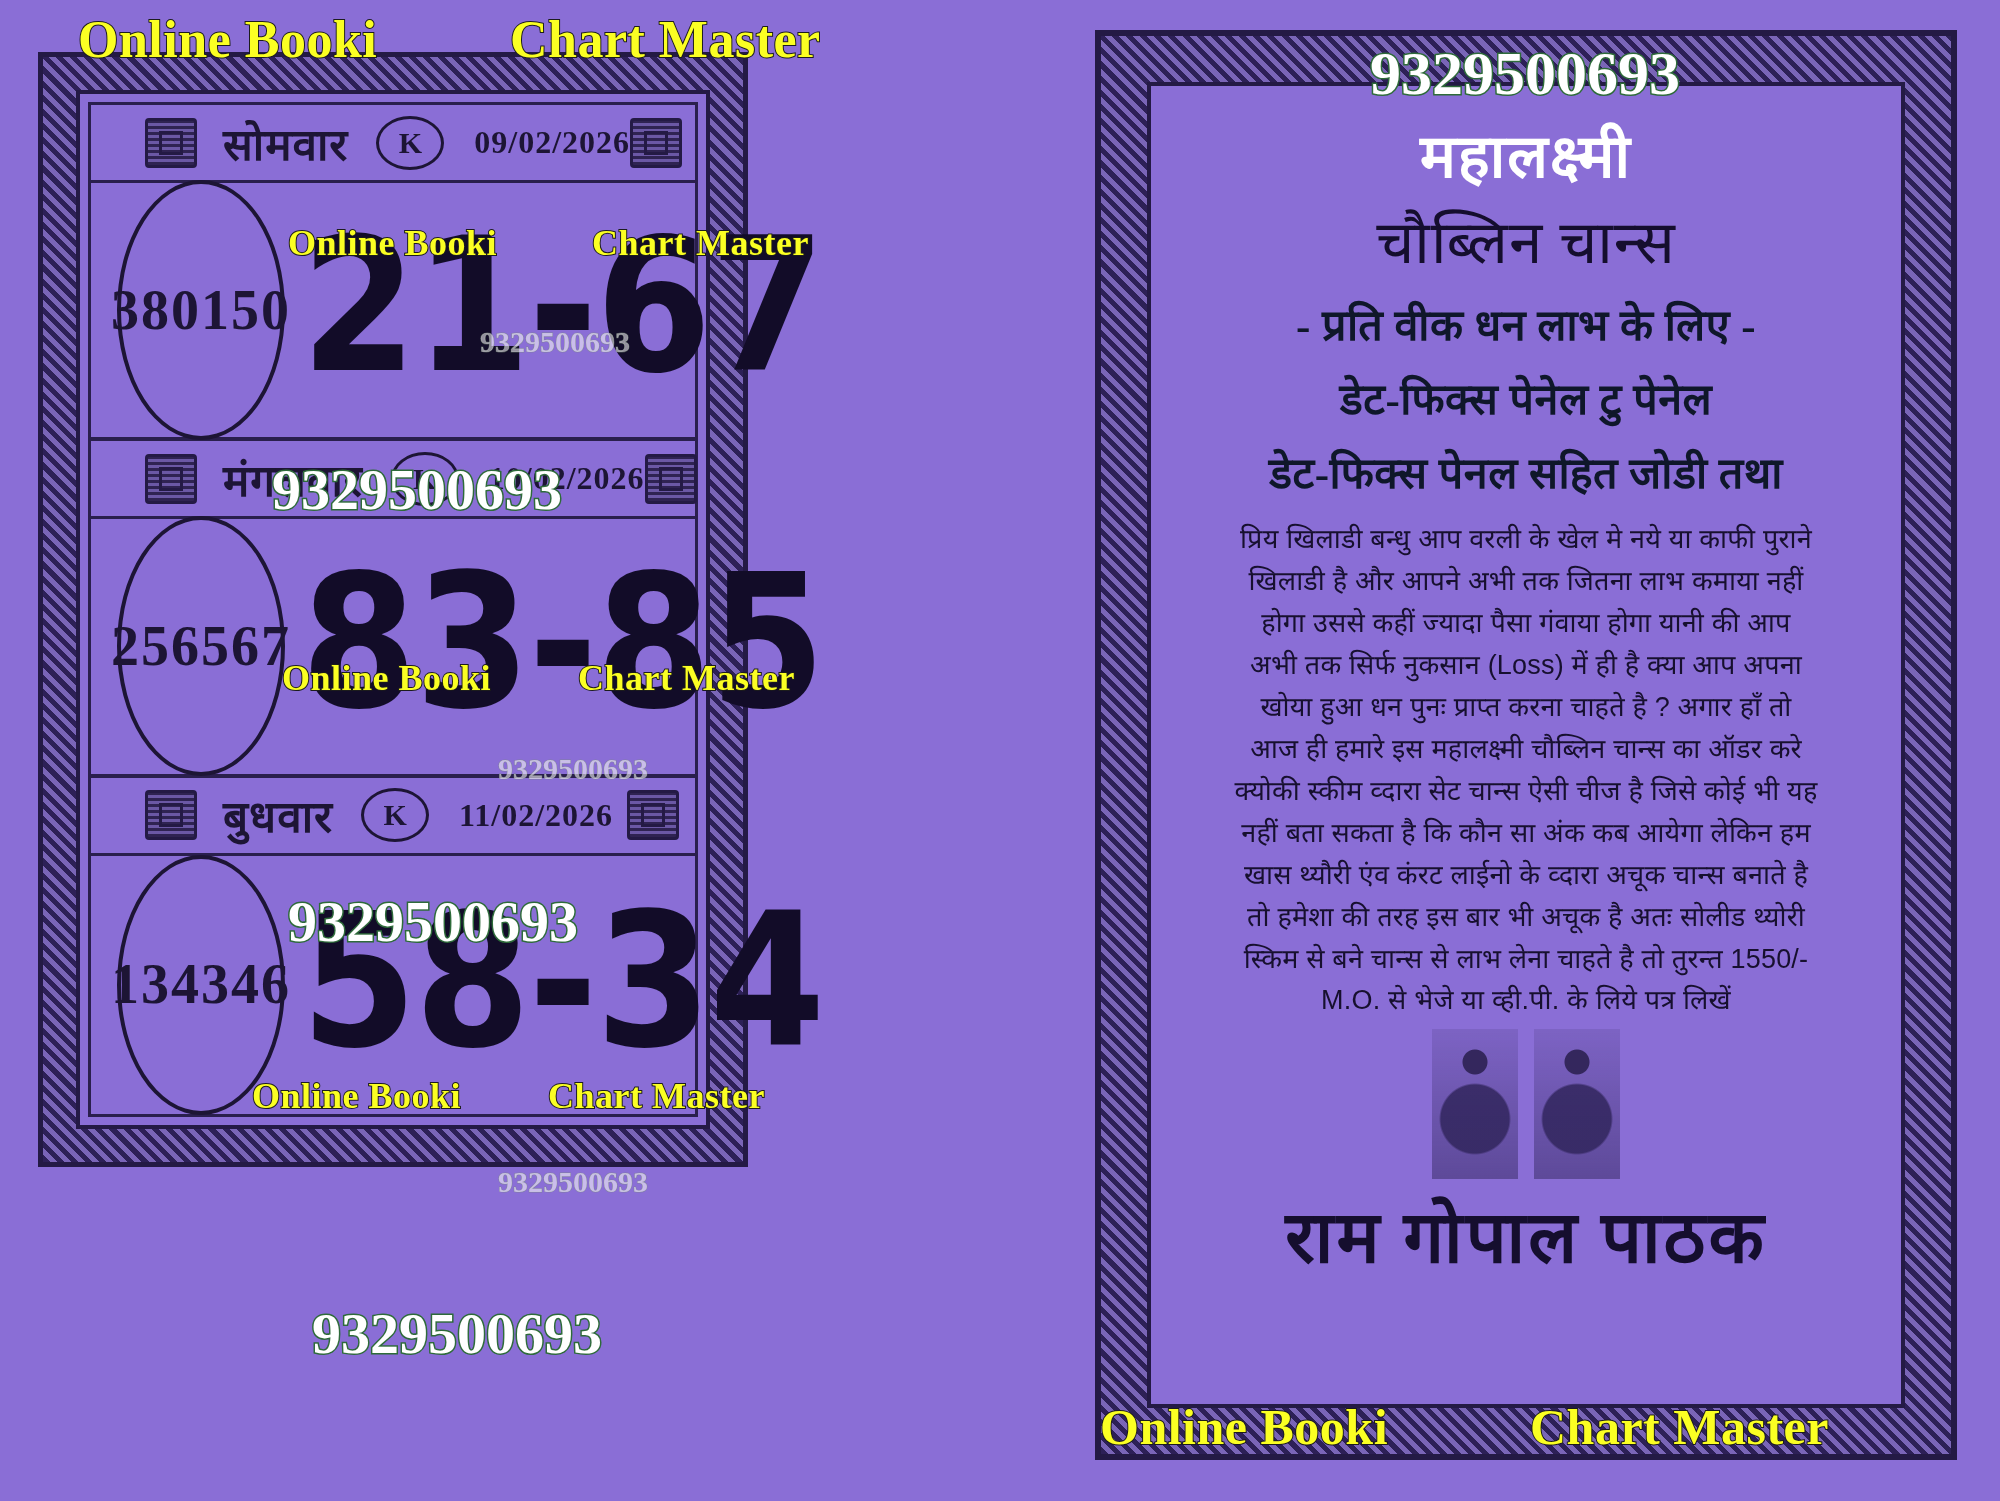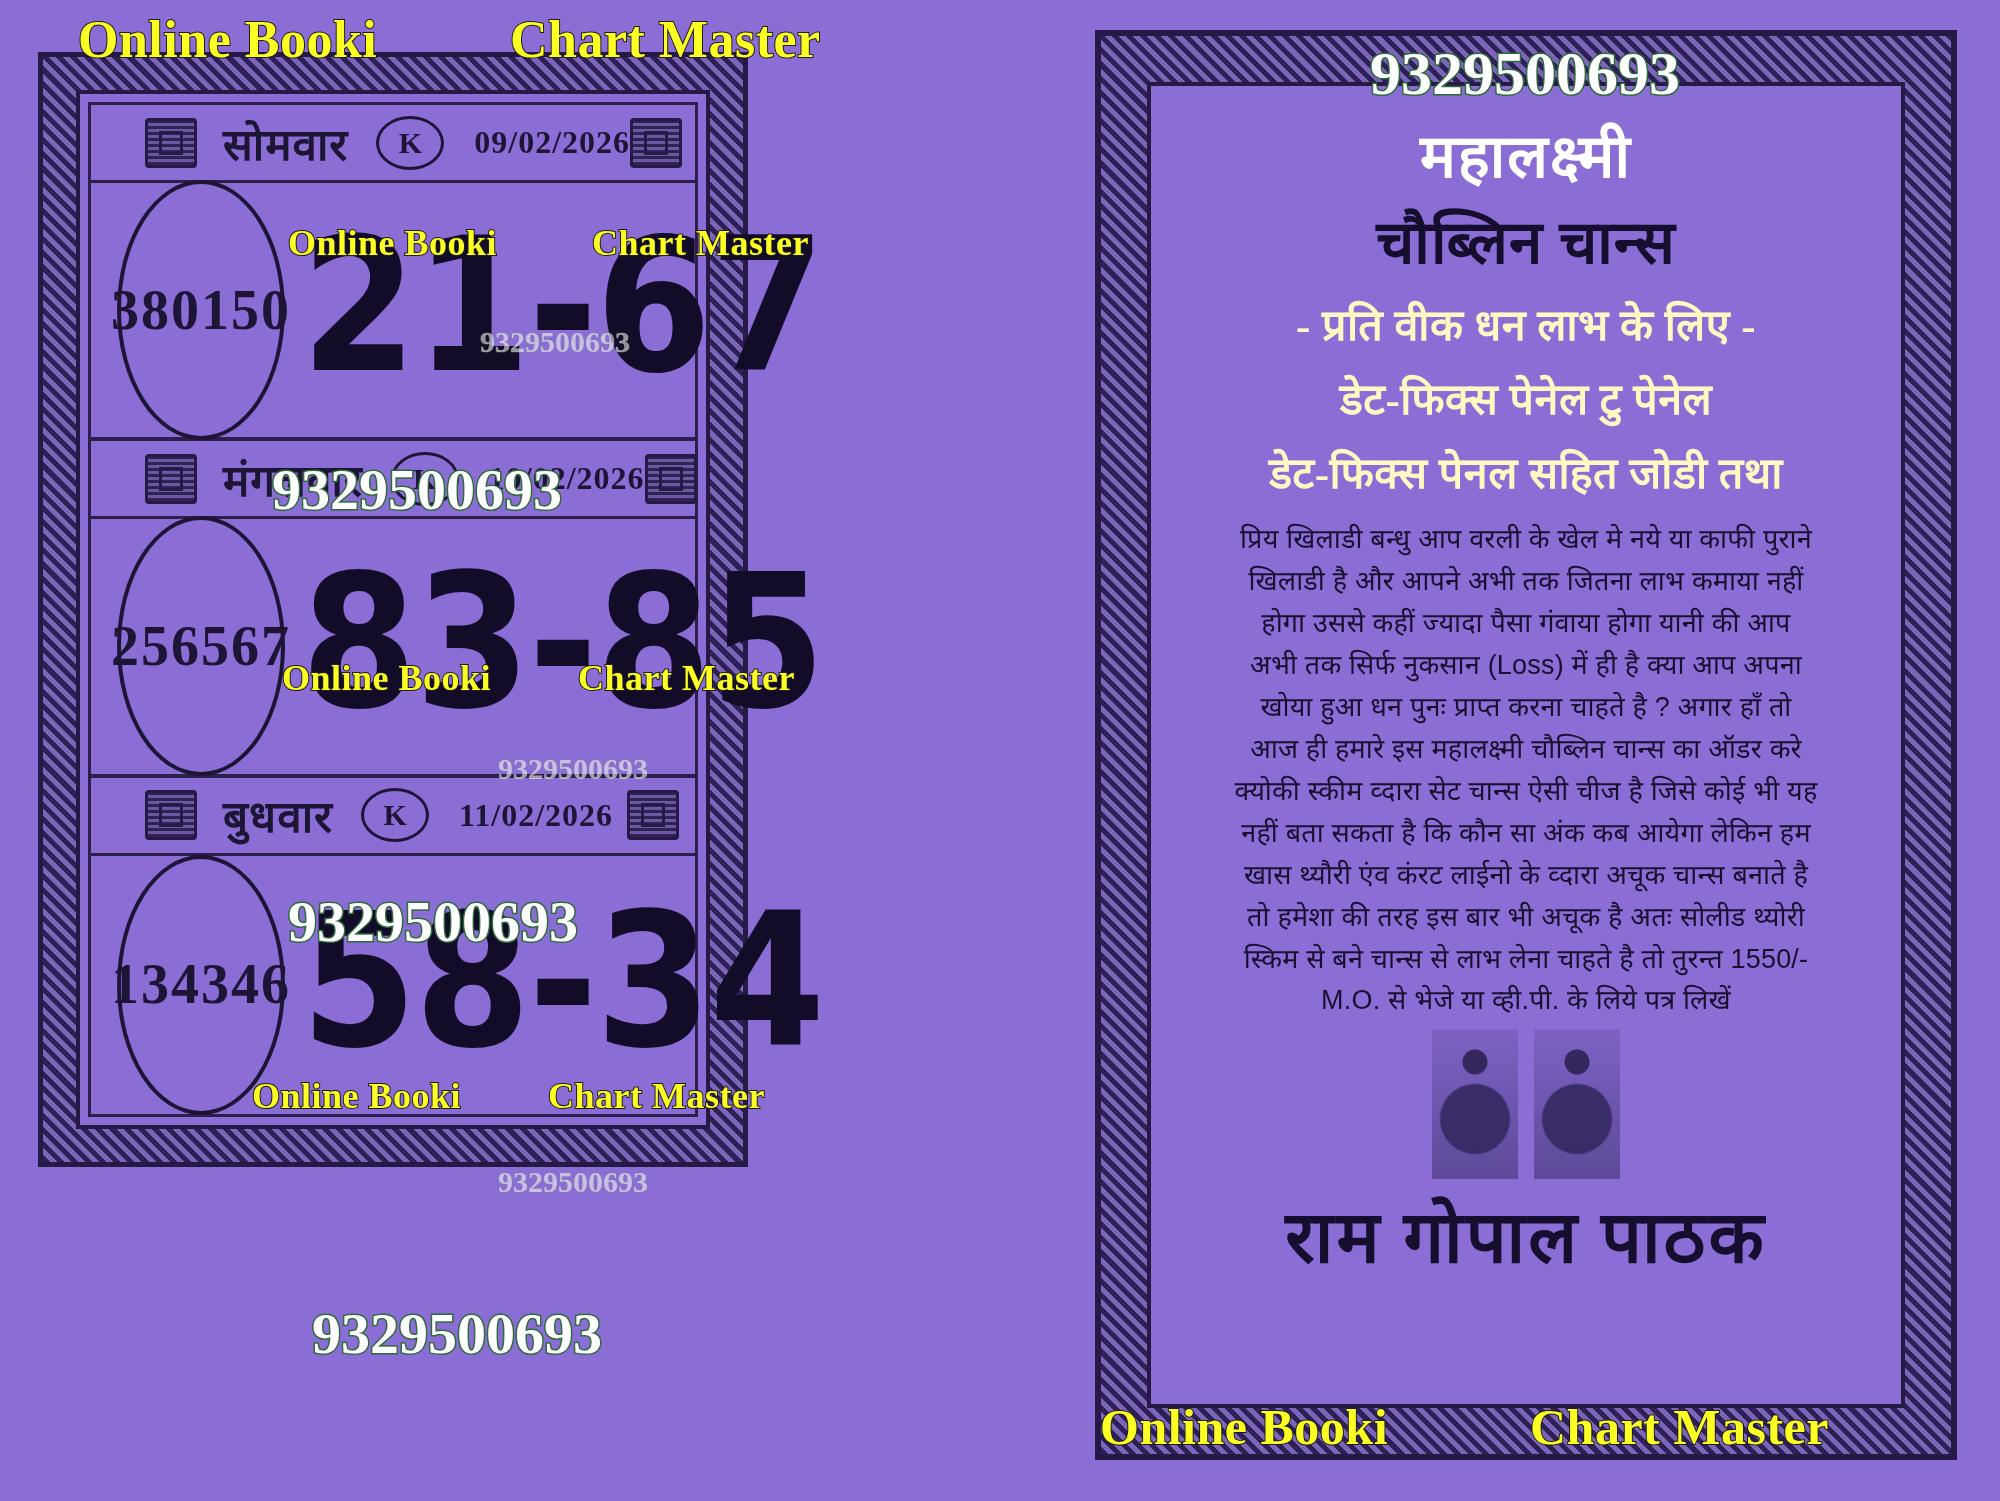--- a/index.html
+++ b/index.html
@@ -231,30 +231,30 @@
     font-size: 60px;
     font-weight: bold;
     color: #ffffff;
     letter-spacing: 2px;
     margin-top: 22px;
     line-height: 1.05;
   }
   .ml-sub {
     font-family: "Liberation Serif", serif;
     font-size: 60px;
-    font-weight: bold;
+    font-weight: normal;
     color: #150e2e;
     margin-top: 10px;
     letter-spacing: 1px;
   }
   .ml-line {
     font-family: "Liberation Serif", serif;
     font-size: 43px;
     font-weight: bold;
-    color: #fef9c3;
+    color: #0f172a;
     margin-top: 16px;
     line-height: 1.35;
     letter-spacing: 0.5px;
   }
   .ml-body {
     margin-top: 20px;
     text-align: center;
   }
   .ml-body p {
     font-family: Liberation Sans, sans-serif;

